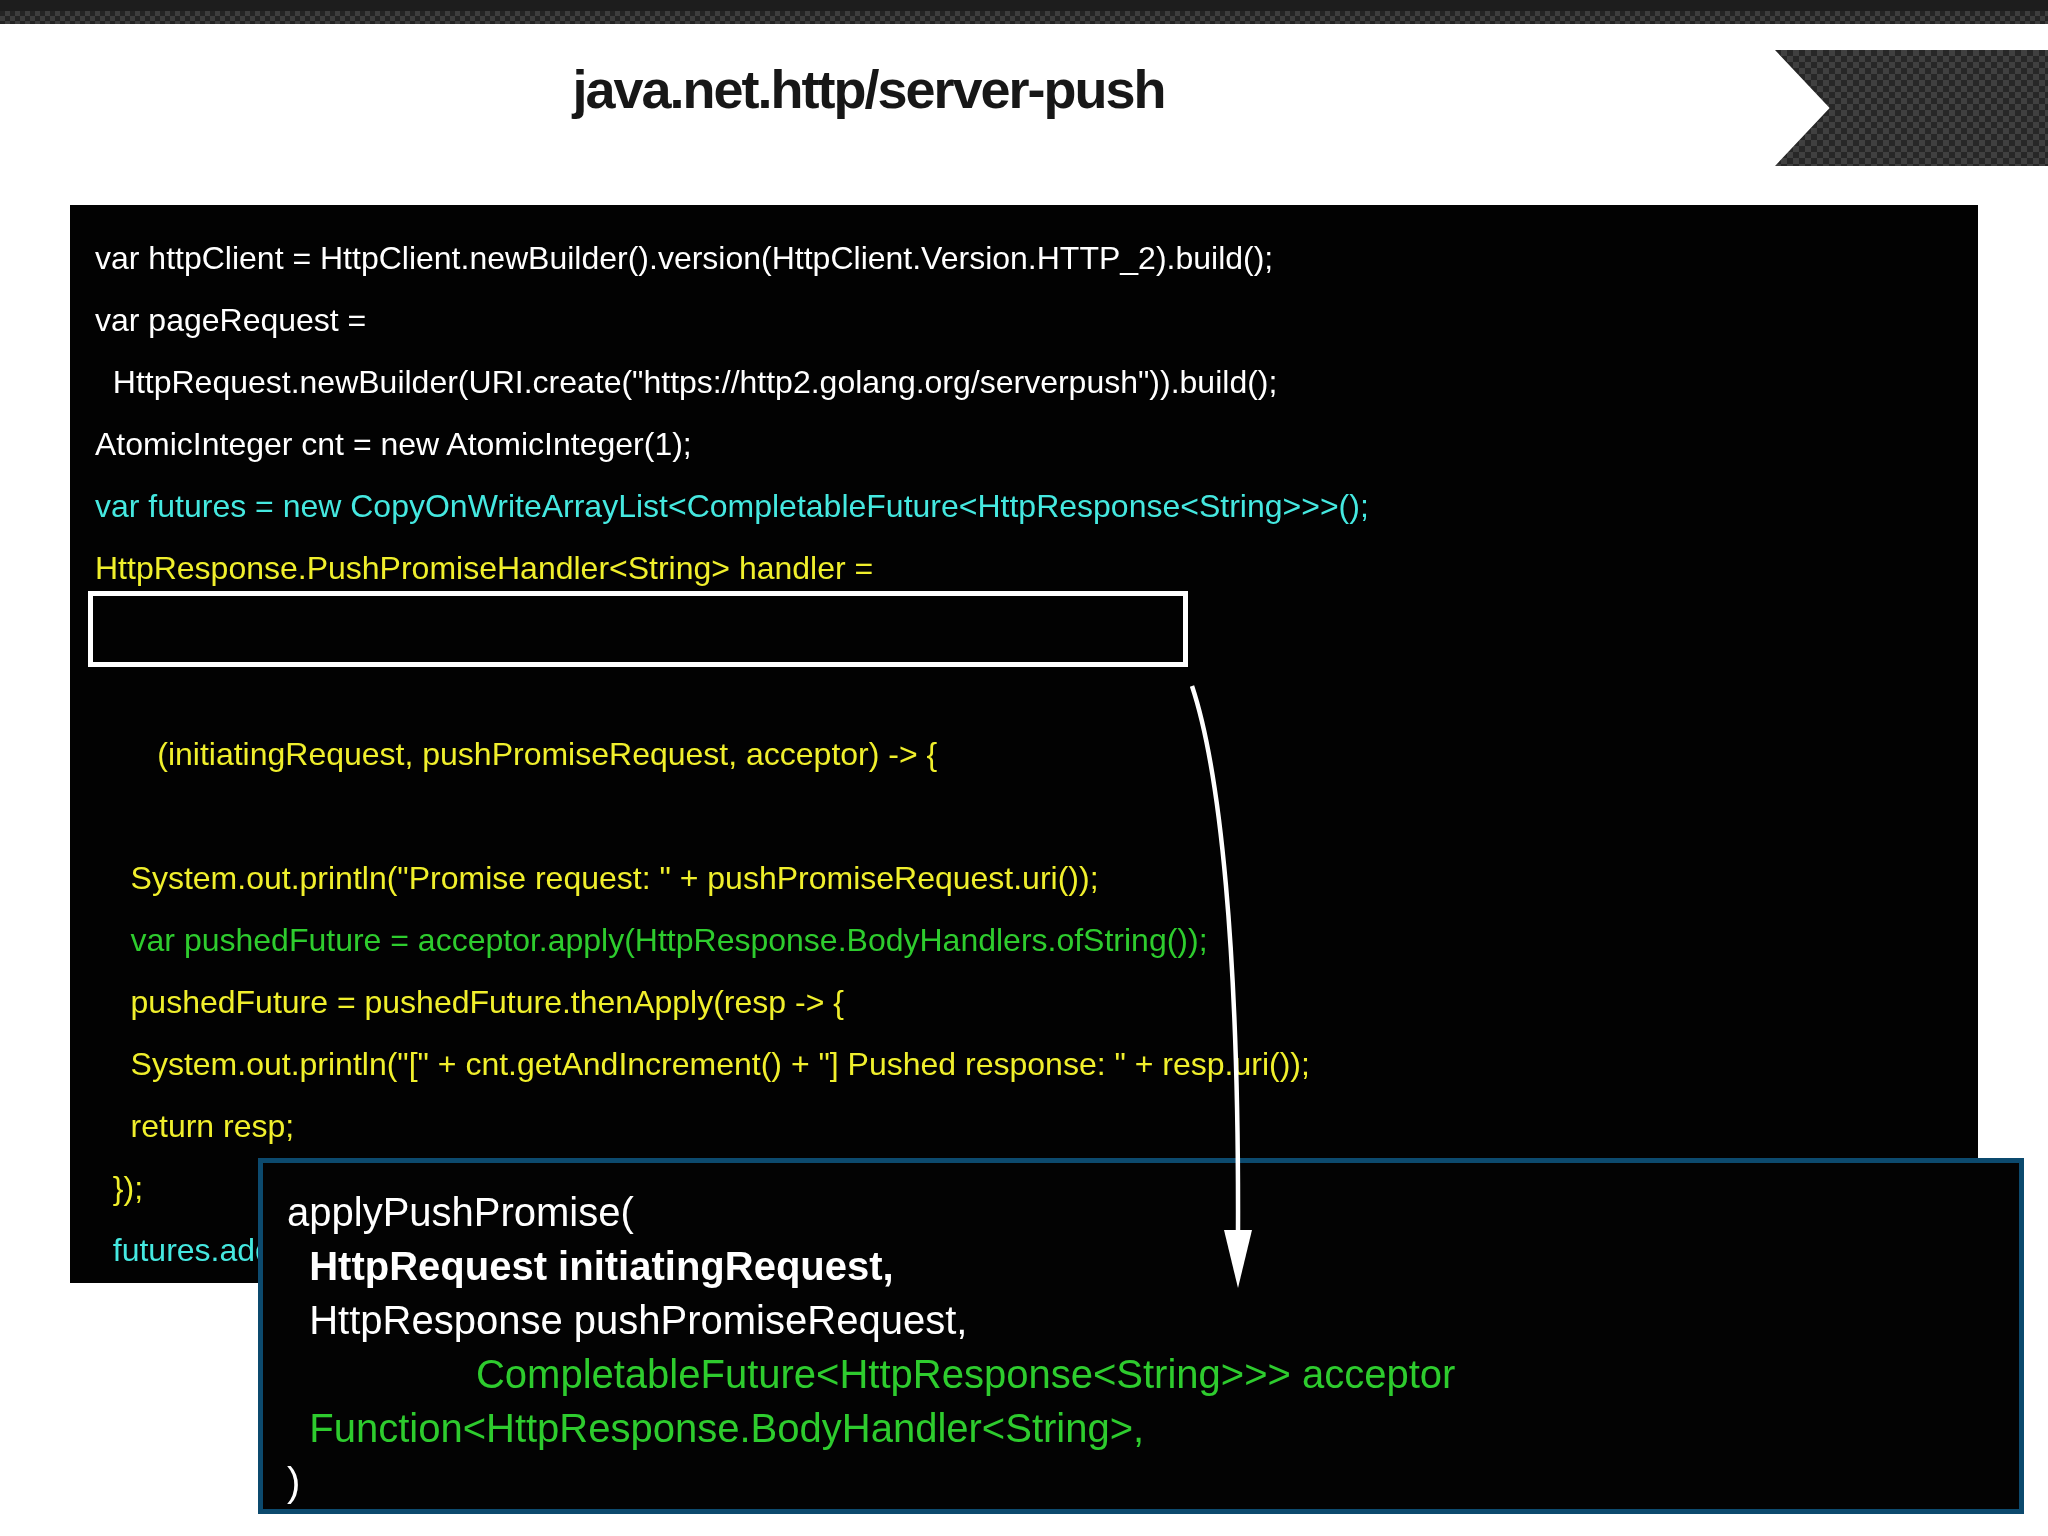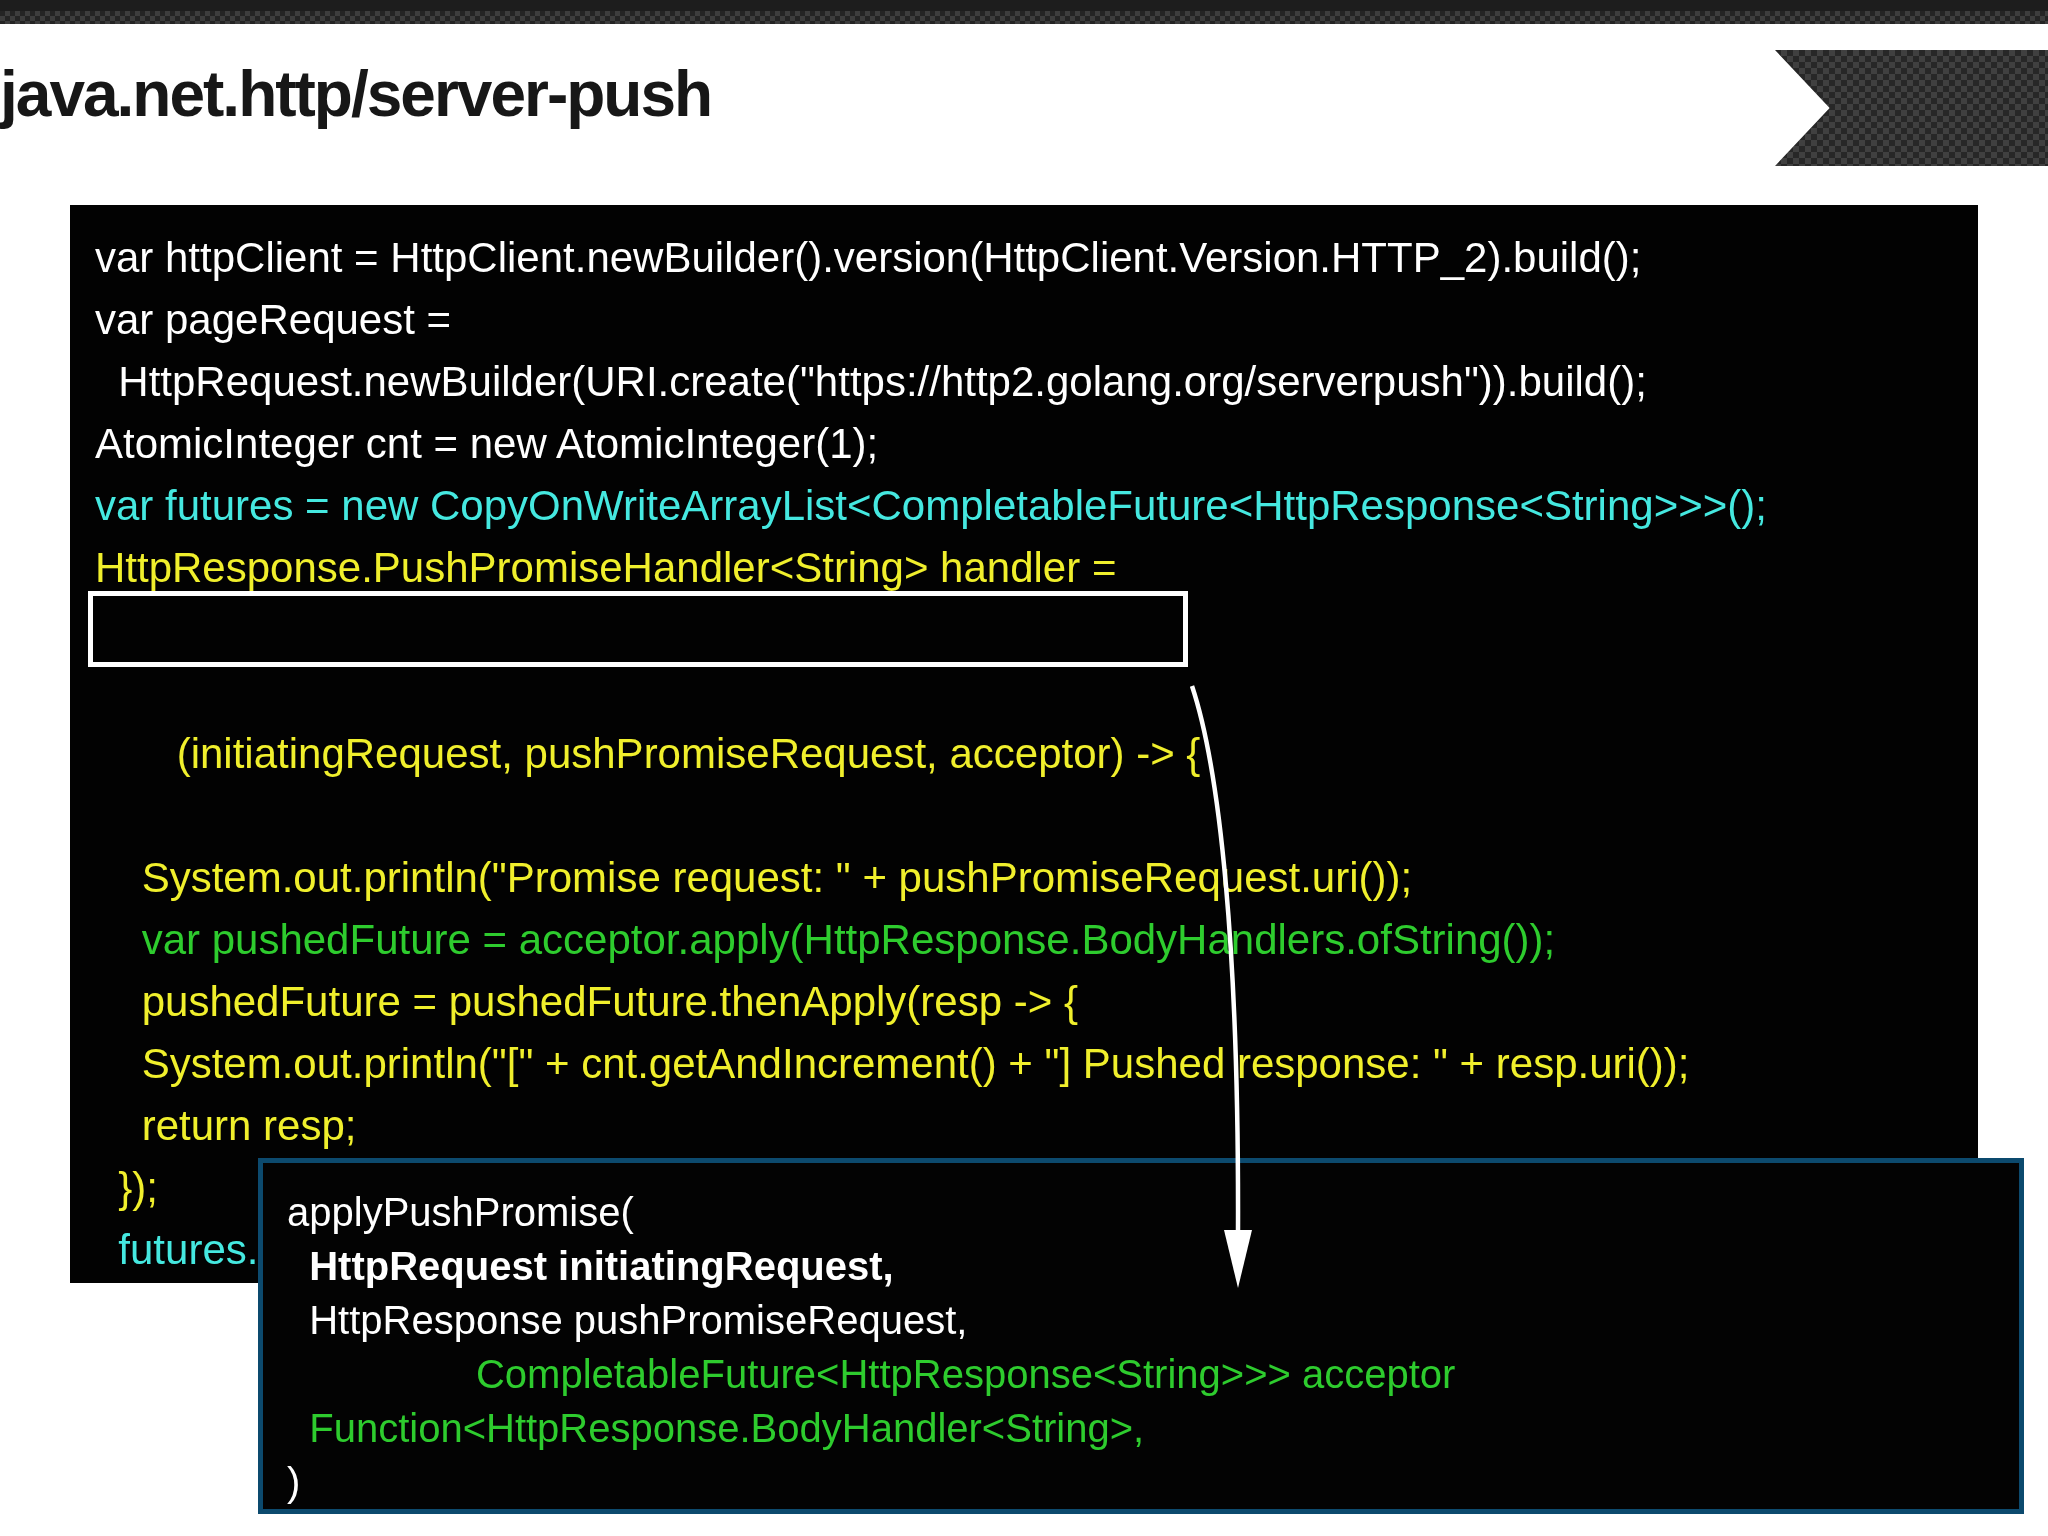--- a/index.html
+++ b/index.html
@@ -17,42 +17,42 @@
     background: #1d1d1d;
   }
   .top-bar-checker {
     position: absolute; left: 0; top: 11px; width: 2048px; height: 13px;
     background: repeating-conic-gradient(#3d3d3d 0% 25%, #242424 0% 50%) 0 0 / 10px 10px;
   }
 
   
   .title {
     position: absolute; left: 0; top: 58px; width: 1755px;
-    text-align: left; padding-right: 18px;
-    font-size: 64px; font-weight: 700; letter-spacing: -2px;
+    text-align: center; padding-right: 18px;
+    font-size: 54px; font-weight: 700; letter-spacing: -2px;
     color: #171717; line-height: 1.15;
     white-space: nowrap;
   }
 
   
   .ribbon {
     position: absolute; left: 1775px; top: 50px; width: 273px; height: 116px;
     background: repeating-conic-gradient(#404040 0% 25%, #272727 0% 50%) 0 0 / 12px 12px;
     clip-path: polygon(0 0, 100% 0, 100% 100%, 0 100%, 20% 50%);
   }
 
   
   .code-block {
     position: absolute; left: 70px; top: 205px; width: 1908px; height: 1078px;
     background: #020202;
     padding: 22px 0 0 25px;
     overflow: hidden;
   }
   .code-line {
-    font-size: 42px; line-height: 62px; white-space: pre;
+    font-size: 32px; line-height: 62px; white-space: pre;
     position: relative;
   }
   .param-box {
     position: absolute; left: -7px; top: -8px;
     width: 1100px; height: 76px;
     border: 5px solid #ffffff;
     pointer-events: none;
   }
 
   

